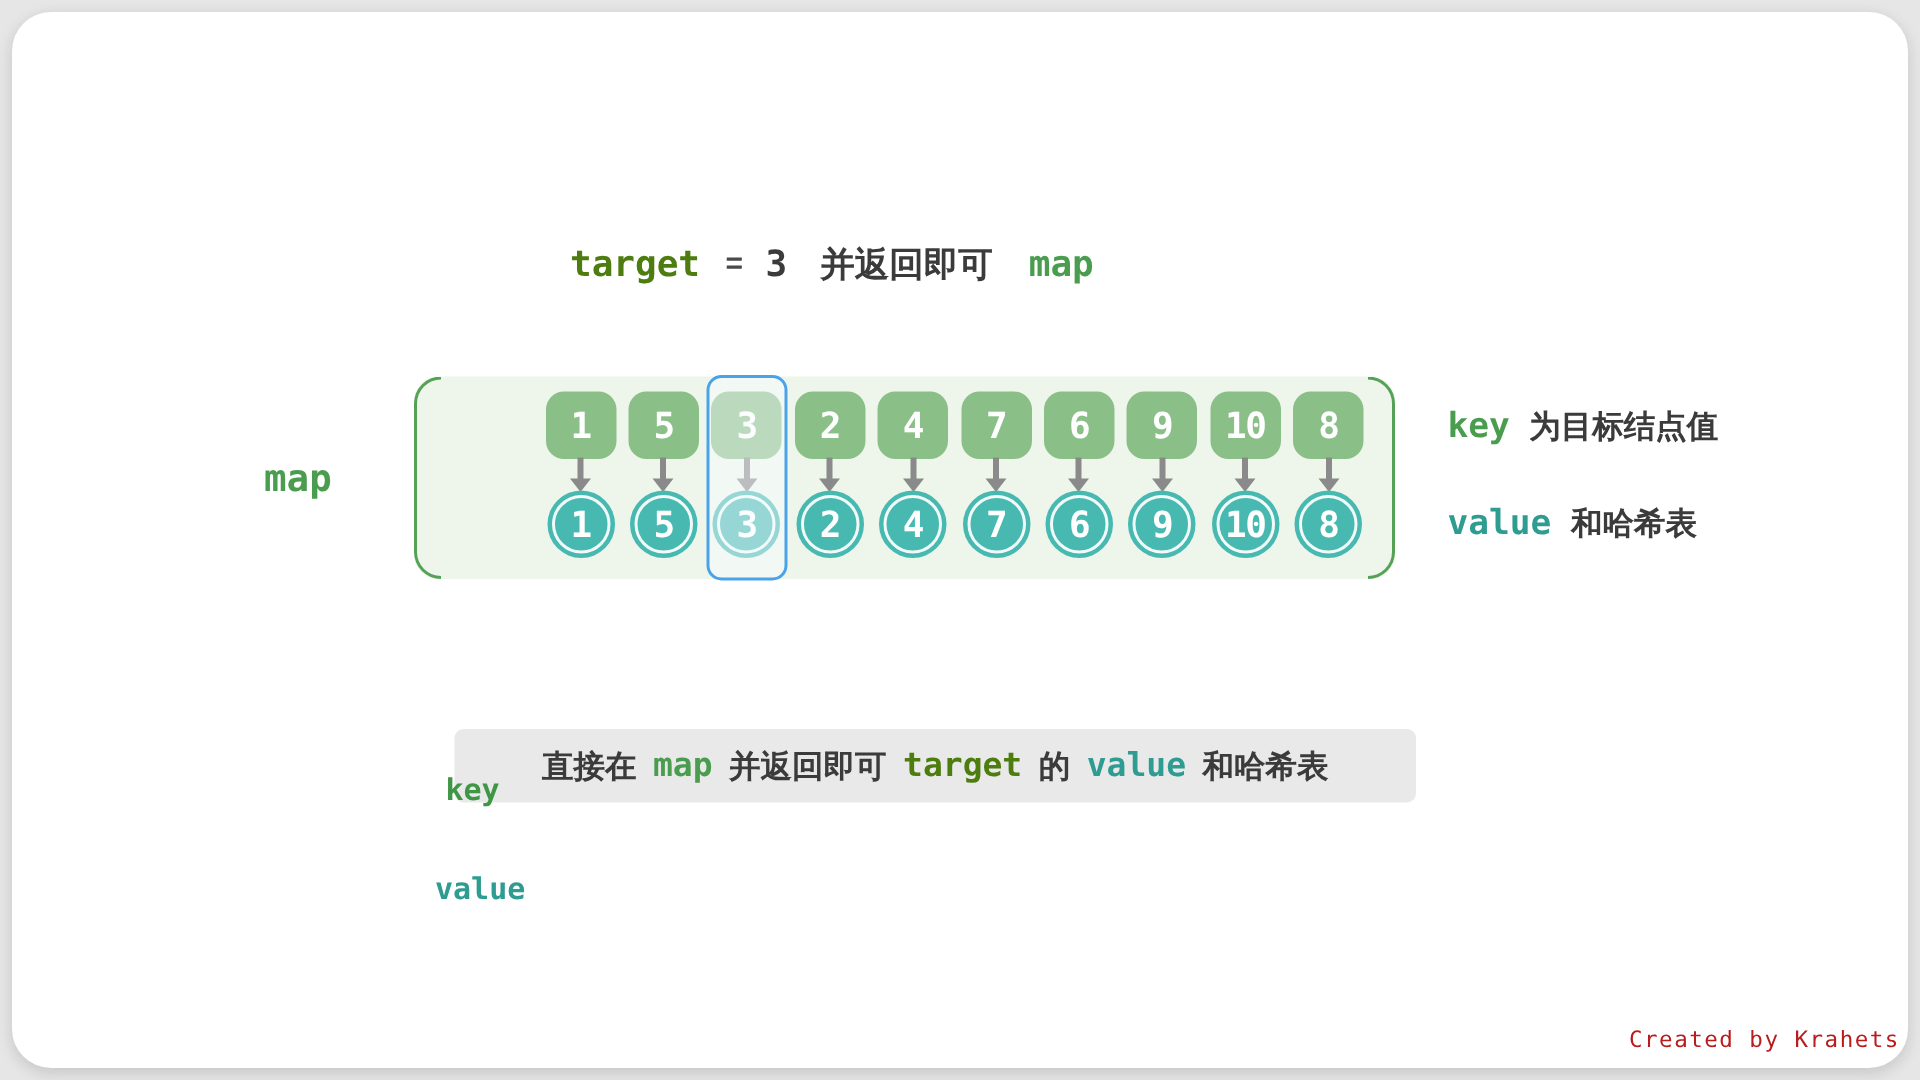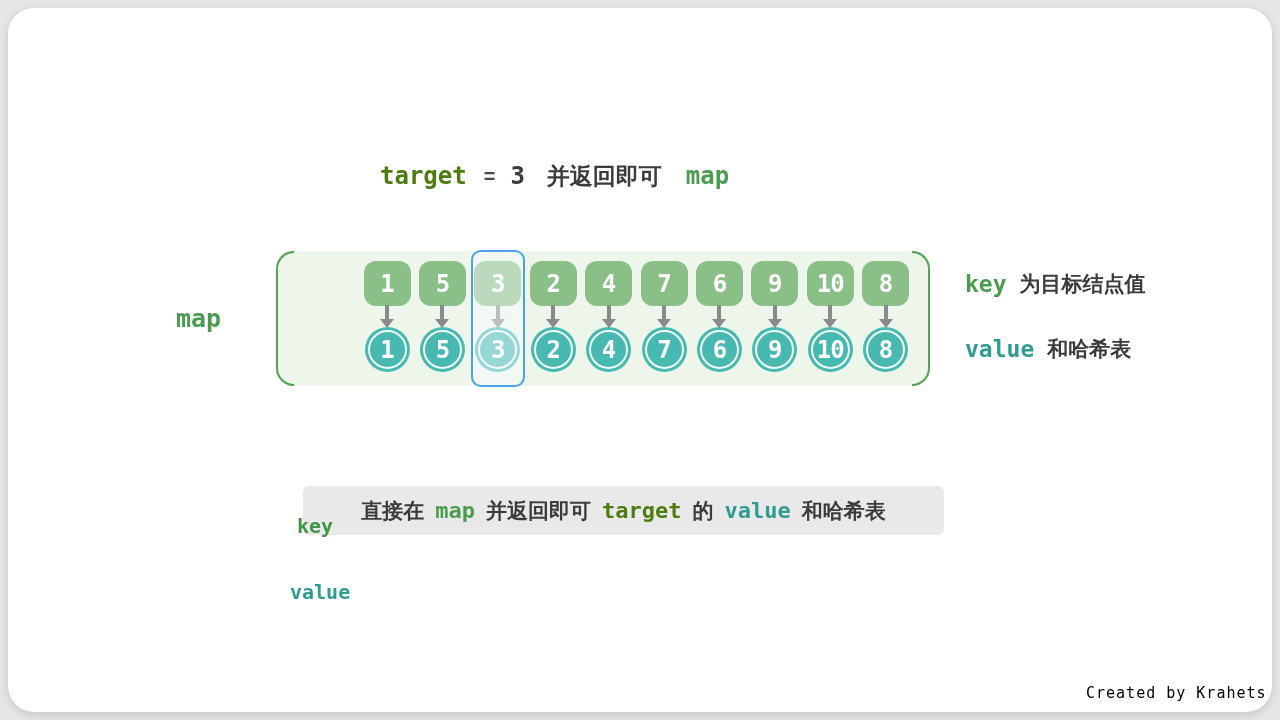--- a/index.html
+++ b/index.html
@@ -159,21 +159,21 @@
   }
   .note-box .zh { font-size: 21px; }
   .note-box .code { font-size: 22px; }
 
   
   .watermark {
     position: absolute;
     left: 1078px; top: 676px;
     font-family: "DejaVu Sans Mono", "Liberation Mono", monospace;
     font-size: 15px;
-    color: #000000;
+    color: #b91c1c;
     letter-spacing: 1px;
   }
 </style>
 </head>
 <body>
 
 <div class="card">
 
   <div class="title">
     <span class="code blue t-gap2">target</span>

